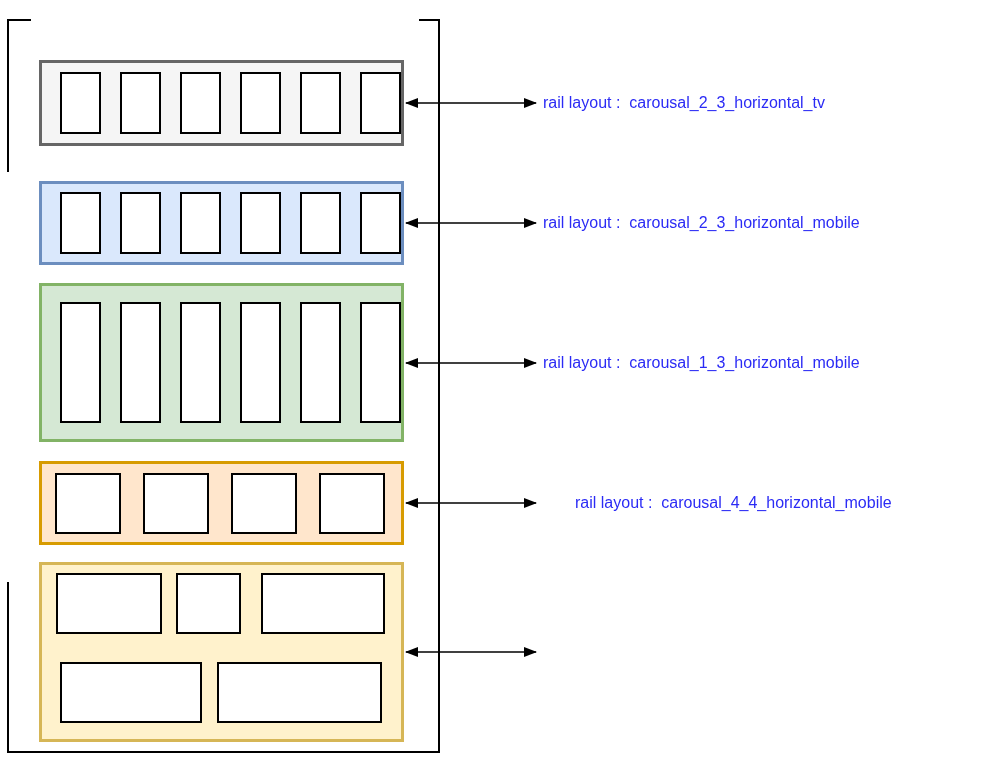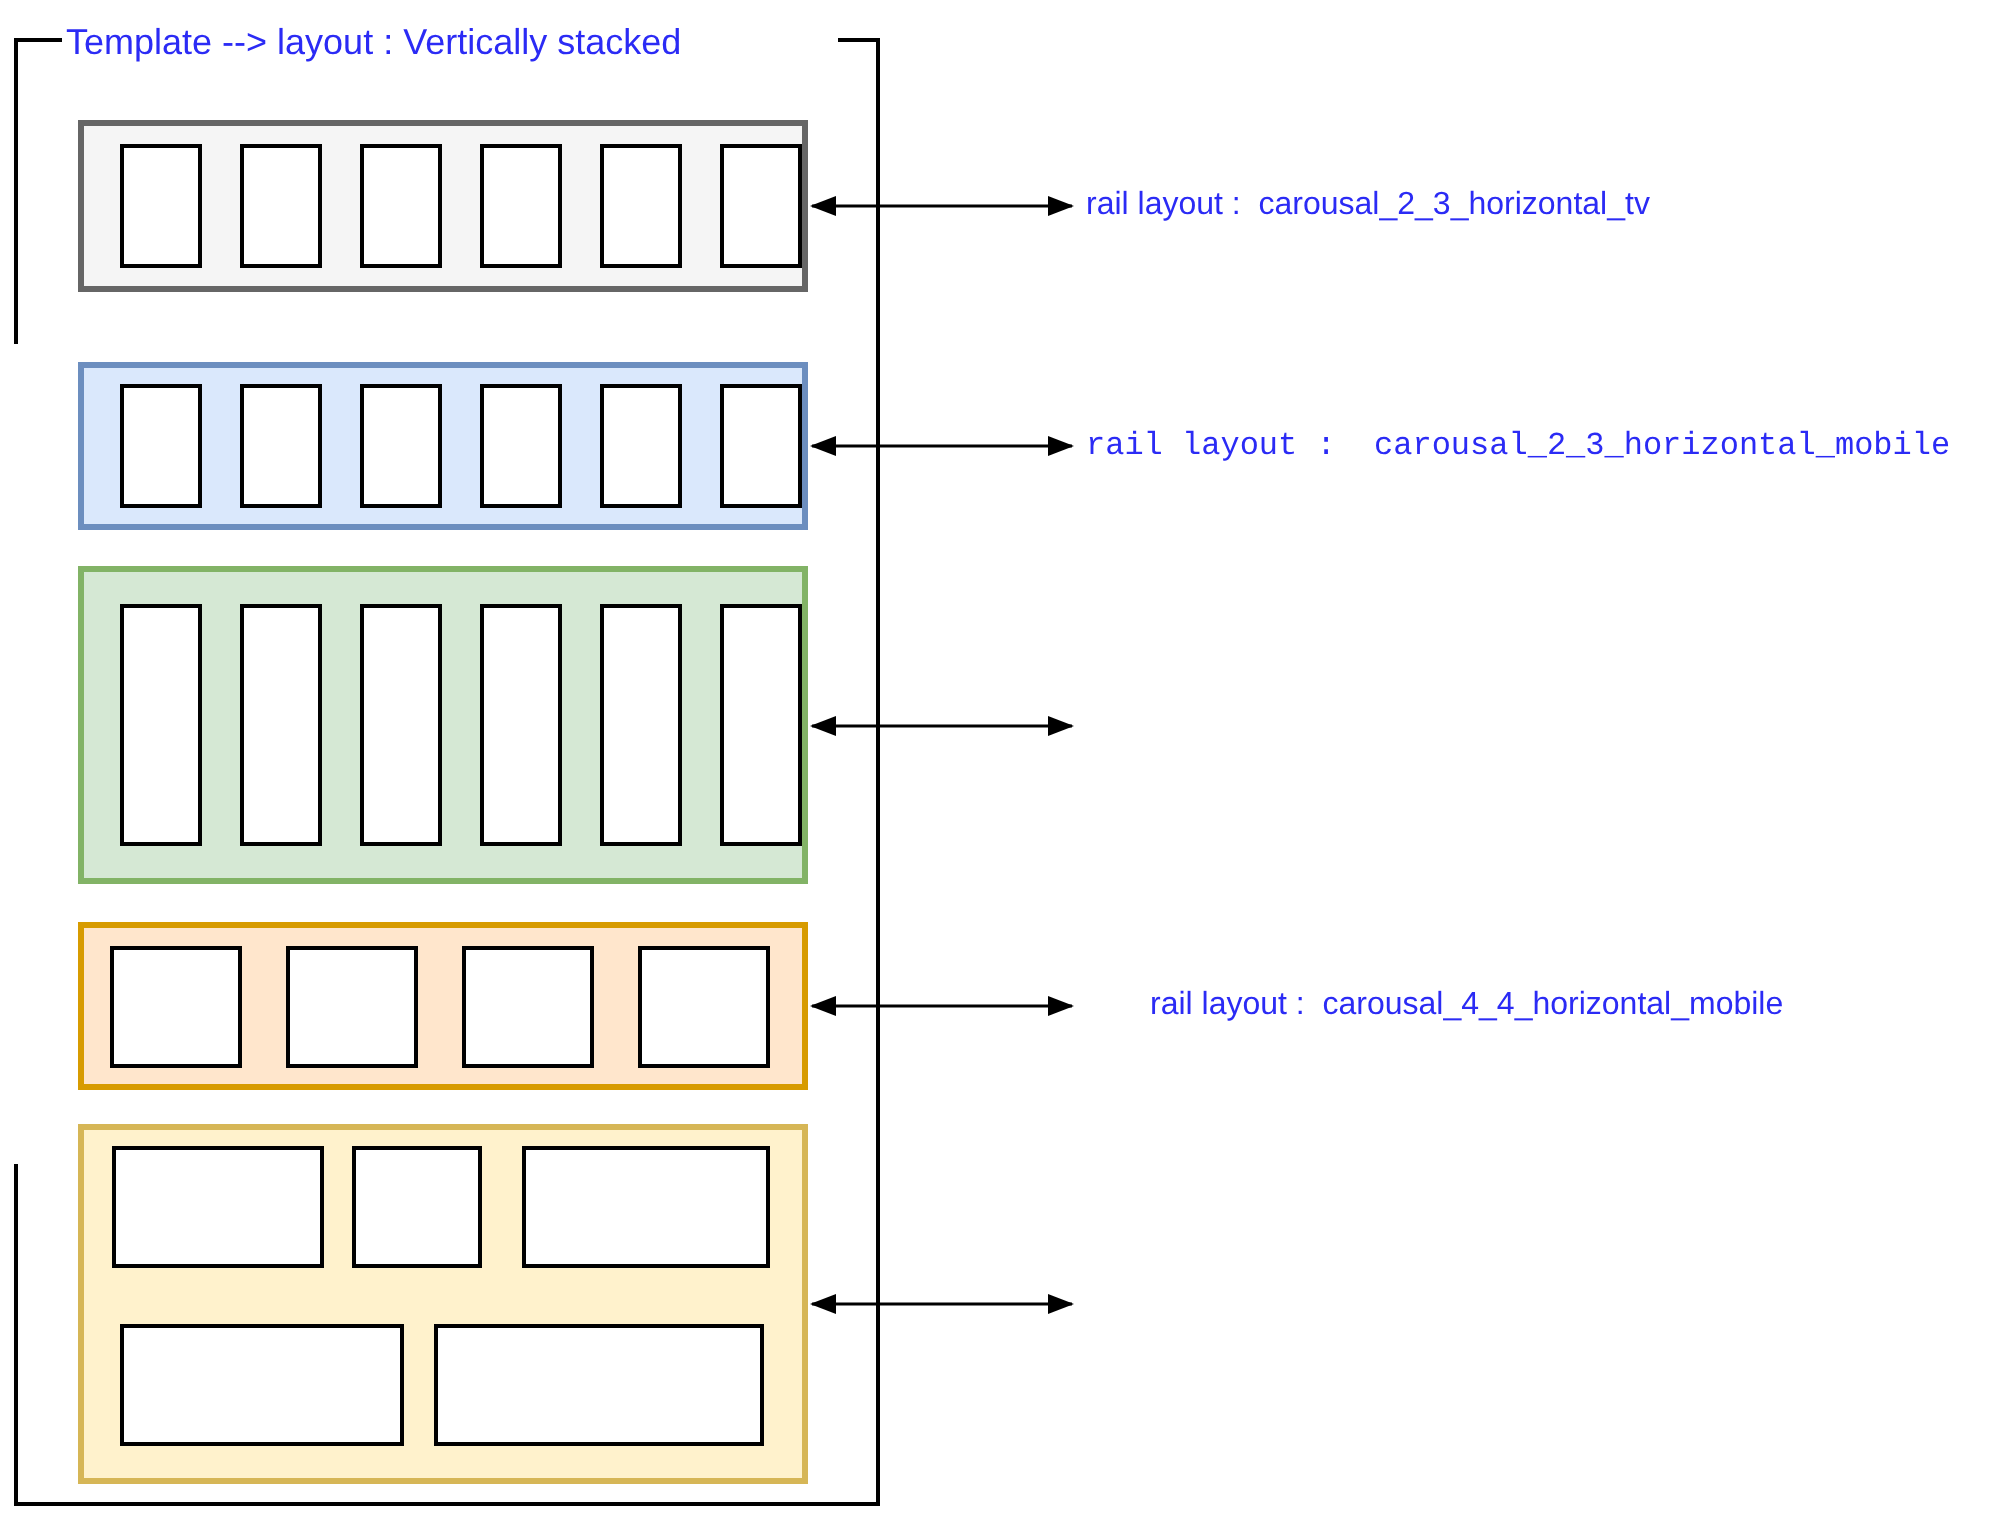--- a/index.html
+++ b/index.html
@@ -48,38 +48,37 @@
 
   
   .arrows{position:absolute;left:0;top:0;pointer-events:none;}
 
   
   .rail-label{
     position:absolute;left:543px;transform:translateY(-50%);
     font-size:16px;color:var(--accent,#2b2bf5);white-space:pre;line-height:22px;
   }
   .rail-label.l1{top:103px;}
-  .rail-label.l2{top:223px;font-family:Liberation Mono, monospace;}
+  .rail-label.l2{top:223px;}
   .rail-label.l3{top:363px;}
   .rail-label.l4{top:503px;margin-left:32px;}
   .rail-label.l5{top:652px;}
 </style>
 </head>
 <body>
 
 <div class="diagram">
 
   <div class="frame-seg" style="left:7px;top:19px;width:24px;height:2px;"></div>
   <div class="frame-seg" style="left:419px;top:19px;width:21px;height:2px;"></div>
   <div class="frame-seg" style="left:7px;top:19px;width:2px;height:153px;"></div>
   <div class="frame-seg" style="left:7px;top:582px;width:2px;height:171px;"></div>
   <div class="frame-seg" style="left:438px;top:19px;width:2px;height:734px;"></div>
   <div class="frame-seg" style="left:7px;top:751px;width:433px;height:2px;"></div>
 
-  <div class="title">Template --&gt; layout : Vertically stacked</div>
 
   <div class="rail r1" style="background: rgb(245, 245, 245); border-color: rgb(102, 102, 102);">
     <div class="tile t-p"></div>
     <div class="tile t-p"></div>
     <div class="tile t-p"></div>
     <div class="tile t-p"></div>
     <div class="tile t-p"></div>
     <div class="tile t-p"></div>
   </div>
 
@@ -127,15 +126,16 @@
     </defs>
     <line x1="406" y1="103" x2="536" y2="103" stroke="#000" stroke-width="1.6" marker-start="url(#ah-l)" marker-end="url(#ah-r)"></line>
     <line x1="406" y1="223" x2="536" y2="223" stroke="#000" stroke-width="1.6" marker-start="url(#ah-l)" marker-end="url(#ah-r)"></line>
     <line x1="406" y1="363" x2="536" y2="363" stroke="#000" stroke-width="1.6" marker-start="url(#ah-l)" marker-end="url(#ah-r)"></line>
     <line x1="406" y1="503" x2="536" y2="503" stroke="#000" stroke-width="1.6" marker-start="url(#ah-l)" marker-end="url(#ah-r)"></line>
     <line x1="406" y1="652" x2="536" y2="652" stroke="#000" stroke-width="1.6" marker-start="url(#ah-l)" marker-end="url(#ah-r)"></line>
   </svg>
 
   <div class="rail-label l1">rail layout :  carousal_2_3_horizontal_tv</div>
   <div class="rail-label l2">rail layout :  carousal_2_3_horizontal_mobile</div>
+  <div class="rail-label l3">rail layout :  carousal_1_3_horizontal_mobile</div>
   <div class="rail-label l4">rail layout :  carousal_4_4_horizontal_mobile</div>
 
 </div>
 
 </body></html>

